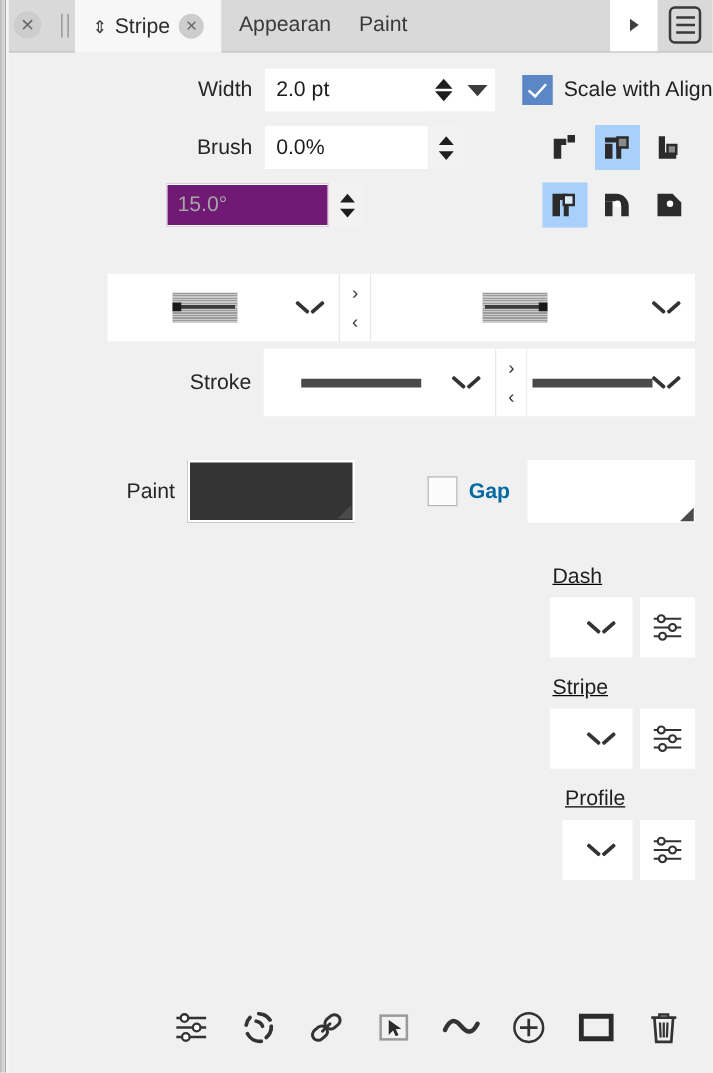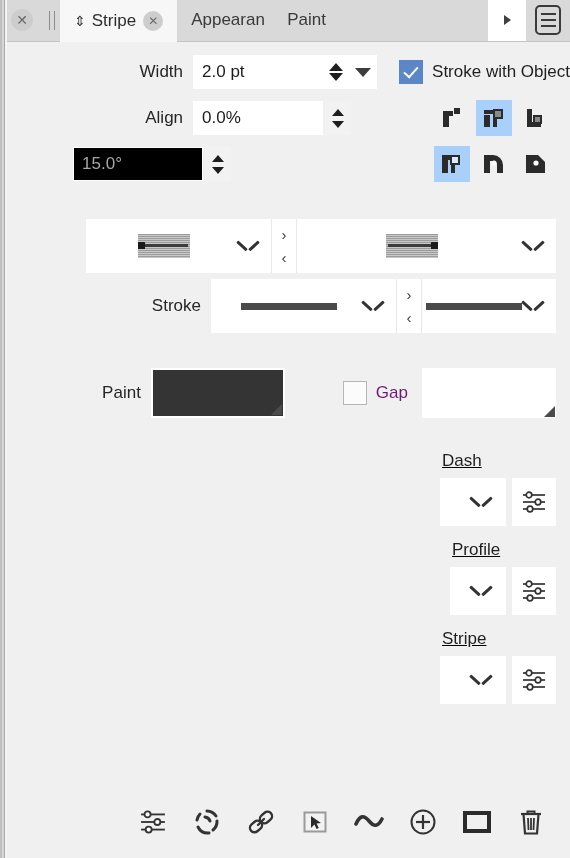--- a/index.html
+++ b/index.html
@@ -109,21 +109,21 @@
   .grp-top { padding:10px 0 6px 0; }
   .r1 { height:40px; margin-bottom:6px; }
   .lbl-w { width:120px; padding-right:10px; }
 
   .txtfield {
     height:34px;background:#ffffff;border:1px solid #ffffff;
     display:flex;align-items:center;
     padding:0 8px;
     font-size:17px;color:#1c1c1c;
   }
-  .txtfield.dim { color:#a6a6a6; background:#000000;}
+  .txtfield.dim { color:#a6a6a6; background:#701a75;margin-left:41px;}
   .w-field { width:130px; }
   .a-field { width:130px; }
 
   .spin-updown {
     width:26px;height:34px;background:#f2f2f2;
     display:flex;flex-direction:column;align-items:center;justify-content:center;
     margin-left:2px;
   }
   .spin-updown .up, .spin-updown .dn {
     width:0;height:0;border-left:6px solid transparent;border-right:6px solid transparent;
@@ -157,21 +157,21 @@
   .cb.checked {
     background:#5b87c7;border-color:#5b87c7;
     display:flex;align-items:center;justify-content:center;
   }
   .cb.checked::after{
     content:""; display:block;
     width:6px;height:12px;border:solid #ffffff;border-width:0 2.6px 2.6px 0;
     transform:rotate(42deg) translate(-1px,-1px);
   }
   .cb-label { font-size:17px;color:#1f1f1f;margin-left:9px; }
-  .cb-label.dim { color:#701a75; }
+  .cb-label.dim { color:#0369a1;font-weight:bold; }
 
   
   .iconset { display:flex;align-items:center;gap:6px;margin-left:auto;padding-right:16px; }
   .ibtn {
     width:36px;height:36px;display:flex;align-items:center;justify-content:center;
     background:transparent;
   }
   .ibtn.sel { background:#a8d0fb; }
 
   
@@ -321,26 +321,26 @@
         <div class="txtfield w-field">2.0 pt</div>
         <div class="spin-diamond">
           <div class="up"></div>
           <div class="dn"></div>
         </div>
         <div class="caret-btn">
           <div class="tri"></div>
         </div>
         <div style="display:flex;align-items:center;margin-left:22px;">
           <div class="cb checked"></div>
-          <div class="cb-label">Stroke with Object</div>
+          <div class="cb-label">Scale with Align</div>
         </div>
       </div>
 
       <div class="row r1">
-        <div class="lbl lbl-w">Align</div>
+        <div class="lbl lbl-w">Brush</div>
         <div class="txtfield a-field">0.0%</div>
         <div class="spin-updown">
           <div class="up"></div>
           <div class="dn"></div>
         </div>
 
         <div class="iconset">
           <div class="ibtn">
             <svg width="26" height="26" viewBox="0 0 26 26">
               <path d="M4 6 h10 v5 h-10 z M4 11 h6 v11 h-6 z" fill="#2b2b2b"></path>
@@ -490,47 +490,47 @@
             <line x1="1" y1="18" x2="23" y2="18" stroke="#333" stroke-width="1.7"></line>
             <circle cx="7" cy="4" r="2.8" fill="#fff" stroke="#333" stroke-width="1.7"></circle>
             <circle cx="16" cy="11" r="2.8" fill="#fff" stroke="#333" stroke-width="1.7"></circle>
             <circle cx="8" cy="18" r="2.8" fill="#fff" stroke="#333" stroke-width="1.7"></circle>
           </svg>
         </div>
       </div>
     </div>
 
     <div class="stack">
-      <div class="stack-title">Profile</div>
+      <div class="stack-title">Stripe</div>
       <div class="stack-row">
         <div class="stack-combo">
-          <div class="stack-prev" style="padding-left:10px;">
-            <div class="bar-profile"></div>
+          <div class="stack-prev">
+            <div class="bar-thick"></div>
           </div>
           <div class="chev"></div>
         </div>
         <div class="opt-btn">
           <svg class="sld" width="24" height="22" viewBox="0 0 24 22">
             <line x1="1" y1="4" x2="23" y2="4" stroke="#333" stroke-width="1.7"></line>
             <line x1="1" y1="11" x2="23" y2="11" stroke="#333" stroke-width="1.7"></line>
             <line x1="1" y1="18" x2="23" y2="18" stroke="#333" stroke-width="1.7"></line>
             <circle cx="7" cy="4" r="2.8" fill="#fff" stroke="#333" stroke-width="1.7"></circle>
             <circle cx="16" cy="11" r="2.8" fill="#fff" stroke="#333" stroke-width="1.7"></circle>
             <circle cx="8" cy="18" r="2.8" fill="#fff" stroke="#333" stroke-width="1.7"></circle>
           </svg>
         </div>
       </div>
     </div>
 
     <div class="stack">
-      <div class="stack-title">Stripe</div>
+      <div class="stack-title">Profile</div>
       <div class="stack-row">
         <div class="stack-combo">
-          <div class="stack-prev">
-            <div class="bar-thick"></div>
+          <div class="stack-prev" style="padding-left:10px;">
+            <div class="bar-profile"></div>
           </div>
           <div class="chev"></div>
         </div>
         <div class="opt-btn">
           <svg class="sld" width="24" height="22" viewBox="0 0 24 22">
             <line x1="1" y1="4" x2="23" y2="4" stroke="#333" stroke-width="1.7"></line>
             <line x1="1" y1="11" x2="23" y2="11" stroke="#333" stroke-width="1.7"></line>
             <line x1="1" y1="18" x2="23" y2="18" stroke="#333" stroke-width="1.7"></line>
             <circle cx="7" cy="4" r="2.8" fill="#fff" stroke="#333" stroke-width="1.7"></circle>
             <circle cx="16" cy="11" r="2.8" fill="#fff" stroke="#333" stroke-width="1.7"></circle>

